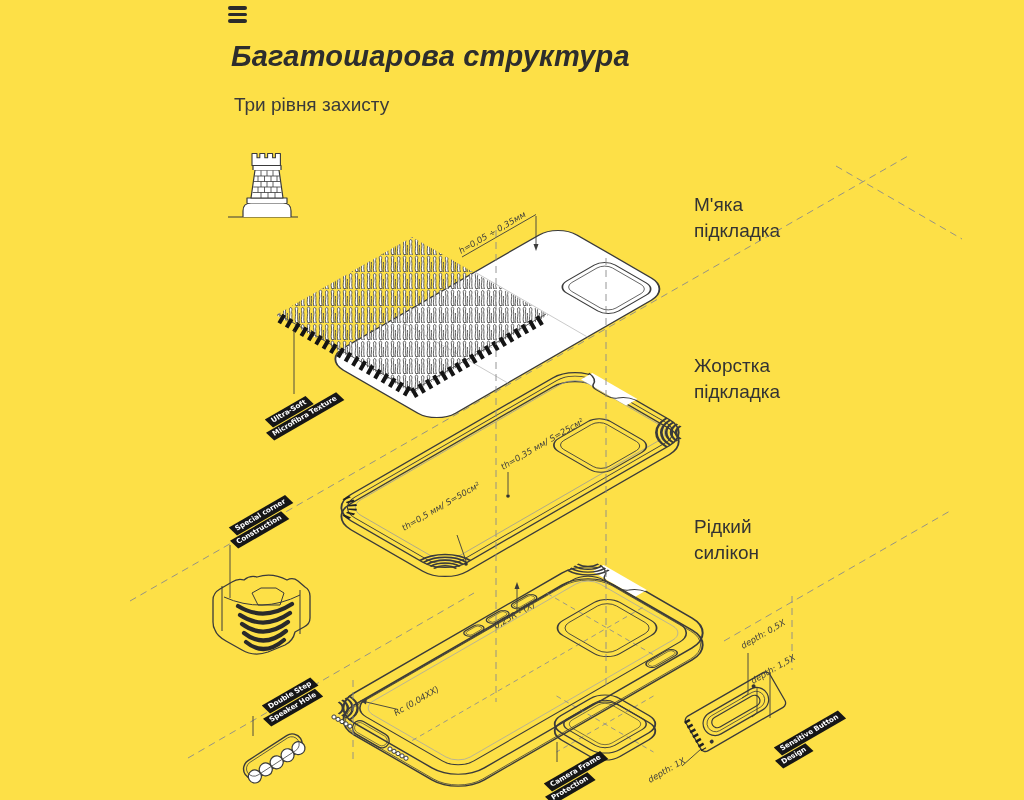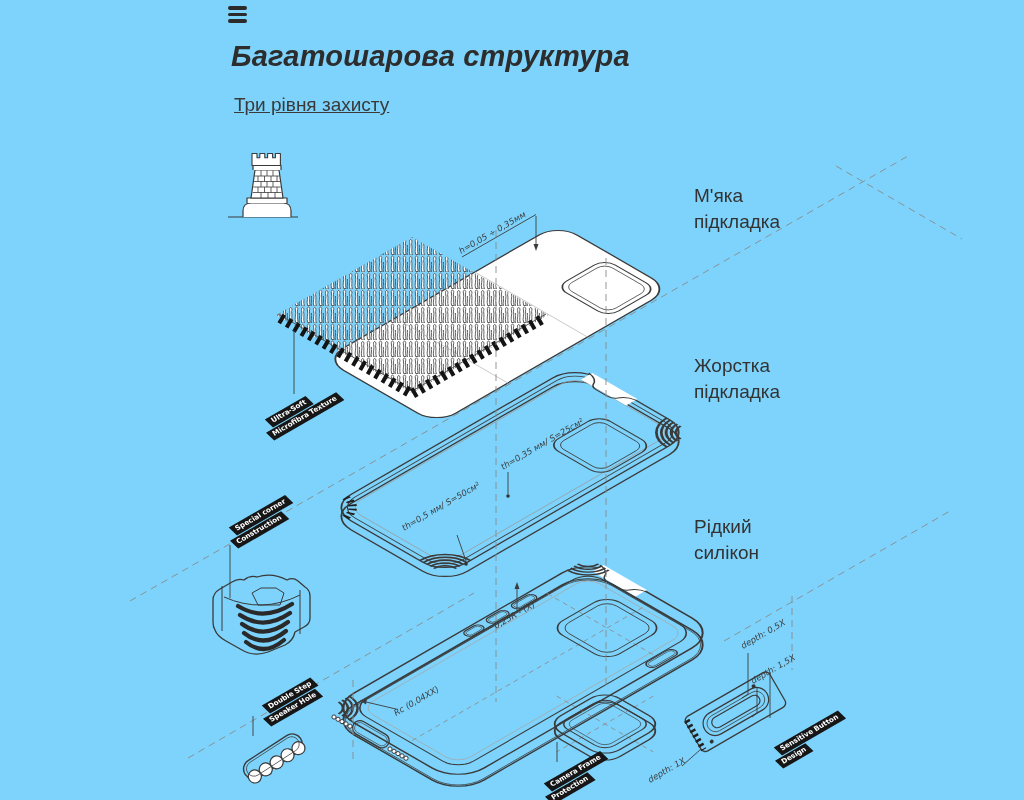--- a/index.html
+++ b/index.html
@@ -1,25 +1,25 @@
 <!DOCTYPE html>
 <html><head>
 <meta charset="utf-8">
 <style>
   html,body{margin:0;padding:0;background:#fff;}
-  .page{position:relative;width:1024px;height:800px;background:#7dd3fc;overflow:hidden;
+  .page{position:relative;width:1024px;height:800px;background:#fde047;overflow:hidden;
         font-family:"Liberation Sans",sans-serif;color:#333;}
   .hamburger{position:absolute;left:228px;top:6px;cursor:pointer;}
   .hamburger i{display:block;width:19px;height:3.6px;background:#2b2b2b;border-radius:2px;margin-bottom:3.1px;}
   .title{position:absolute;left:231px;top:40px;font-size:29px;font-weight:bold;font-style:italic;
          color:#2d2d2d;letter-spacing:.2px;white-space:nowrap;}
-  .subtitle{position:absolute;left:234px;top:92px;font-size:19px;line-height:1.38;color:#3a3a3a;text-decoration:underline;}
+  .subtitle{position:absolute;left:234px;top:92px;font-size:19px;line-height:1.38;color:#3a3a3a;}
   .layer-label{position:absolute;left:694px;font-size:19px;line-height:1.35;color:#333;}
   .layer-label span{display:block;}
-  .lbl1{top:183px}.lbl2{top:353px}.lbl3{top:514px}
+  .lbl1{top:192px}.lbl2{top:353px}.lbl3{top:514px}
   .badge{position:absolute;transform:rotate(-30deg) skewX(16deg);transform-origin:left top;
          font-family:"DejaVu Sans",sans-serif;font-style:italic;font-weight:bold;font-size:7px;
          line-height:1;color:#fff;white-space:nowrap;}
   .badge span{display:table;background:#161616;padding:2px 4px;margin-bottom:1px;}
   .badge span.l1{margin-left:9px;}
   svg .ln{stroke:#3a3a3a;fill:none;}
   svg text.anno{font:italic 8.5px "DejaVu Sans",sans-serif;fill:#3c3c3c;}
 </style>
 </head>
 <body>

